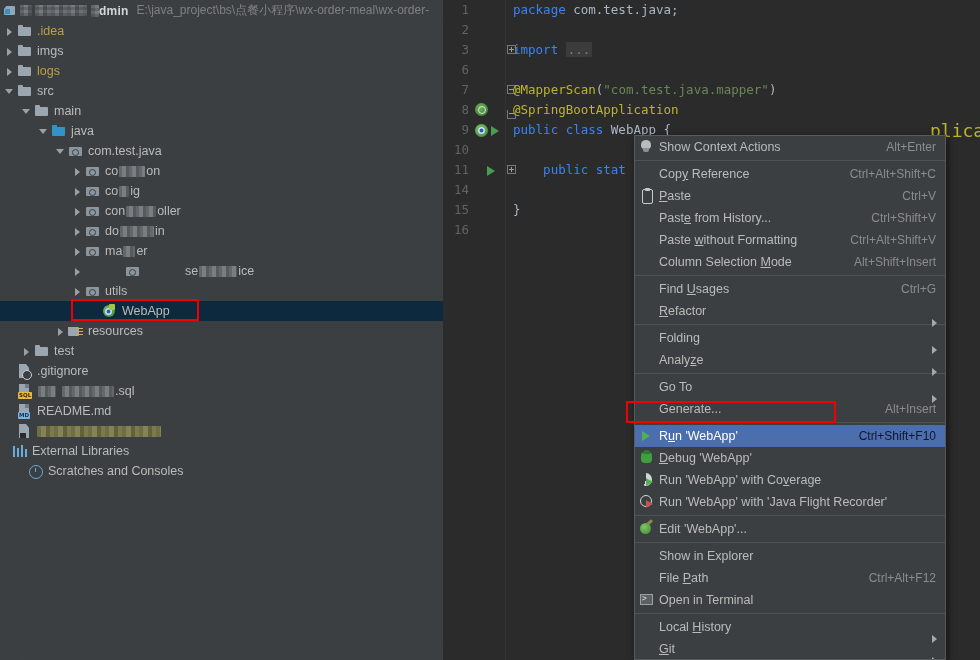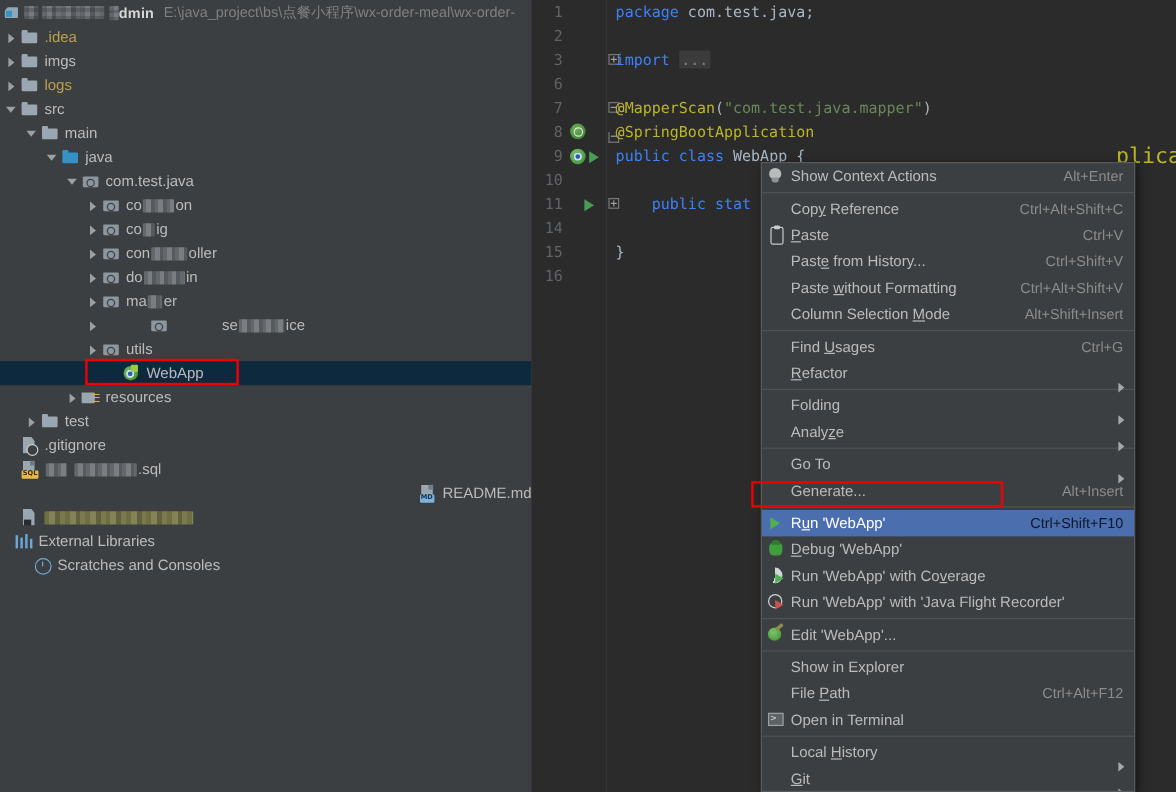--- a/index.html
+++ b/index.html
@@ -315,21 +315,21 @@
           <span class="ficon ic-git"></span>
           <span class="label">.gitignore</span>
         </div>
         <div class="row" style="padding-left: 5px;">
           <span class="arrow none"></span>
           <span class="ficon ic-file">
             <span class="badge sql">SQL</span>
           </span>
           <span class="label"><span class="part-redact" style="width: 18px;"></span><span class="part-redact" style="width: 52px; margin-left: 5px;"></span><span>.sql</span></span>
         </div>
-        <div class="row" style="padding-left: 5px; justify-content: flex-end;">
+        <div class="row" style="padding-left: 5px;">
           <span class="arrow none"></span>
           <span class="ficon ic-file">
             <span class="badge md">MD</span>
           </span>
           <span class="label">README.md</span>
         </div>
         <div class="row" style="padding-left: 5px;">
           <span class="arrow none"></span>
           <span class="ficon ic-vue"></span>
           <span class="label redacted olive" style="width: 124px;"></span>

